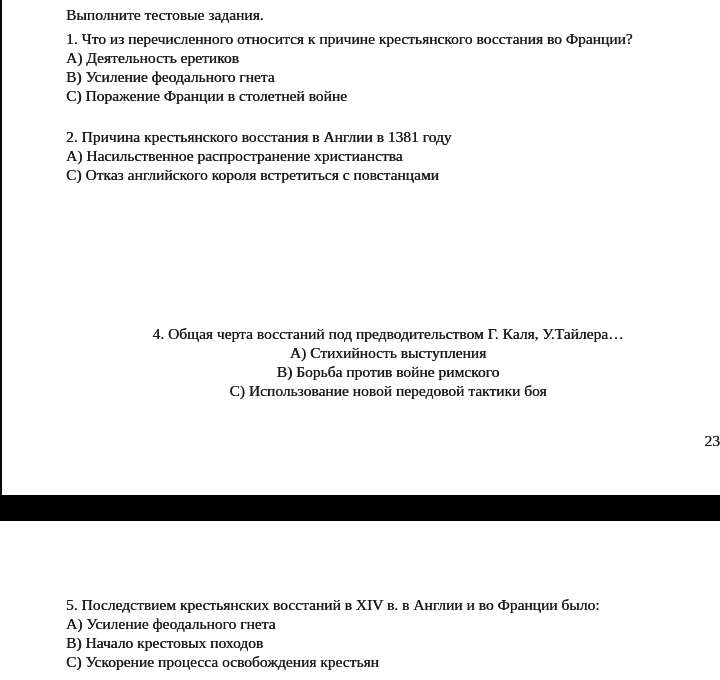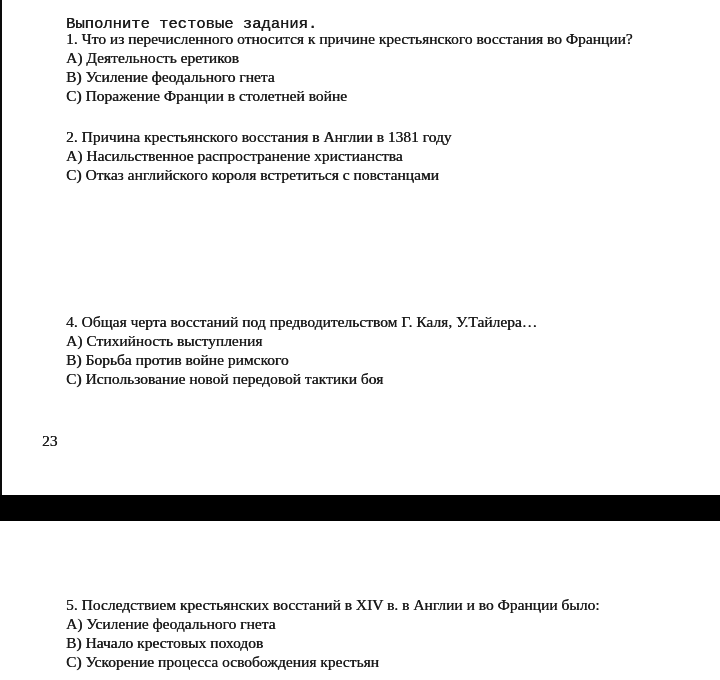--- a/index.html
+++ b/index.html
@@ -23,46 +23,45 @@
     position: absolute;
     left: 0;
     top: 0;
     width: 1.5px;
     height: 496px;
     background: #0a0a0a;
   }
   .instruction {
     position: absolute;
     left: 66px;
-    top: 15px;
+    top: 5px;
     white-space: pre-wrap;
-    font-family: Liberation Mono, monospace;
   }
   .question {
     position: absolute;
     left: 66px;
     right: 10px;
   }
   .question .q-title,
   .question .q-option {
     white-space: pre-wrap;
   }
   #q1 { top: 29px; }
   #q2 { top: 127px; }
   #q3 { top: 220px; }
-  #q4 { top: 312px; }
+  #q4 { top: 324px; text-align: center; }
   #q5 { top: 595px; }
   .page-number {
     position: absolute;
     top: 431px;
     left: 0;
     width: 720px;
     padding-left: 42px;
     box-sizing: border-box;
-    text-align: left;
+    text-align: right;
   }
   .band {
     position: absolute;
     top: 495px;
     left: 0;
     width: 720px;
     height: 26px;
     background: #000000;
   }
 </style>

